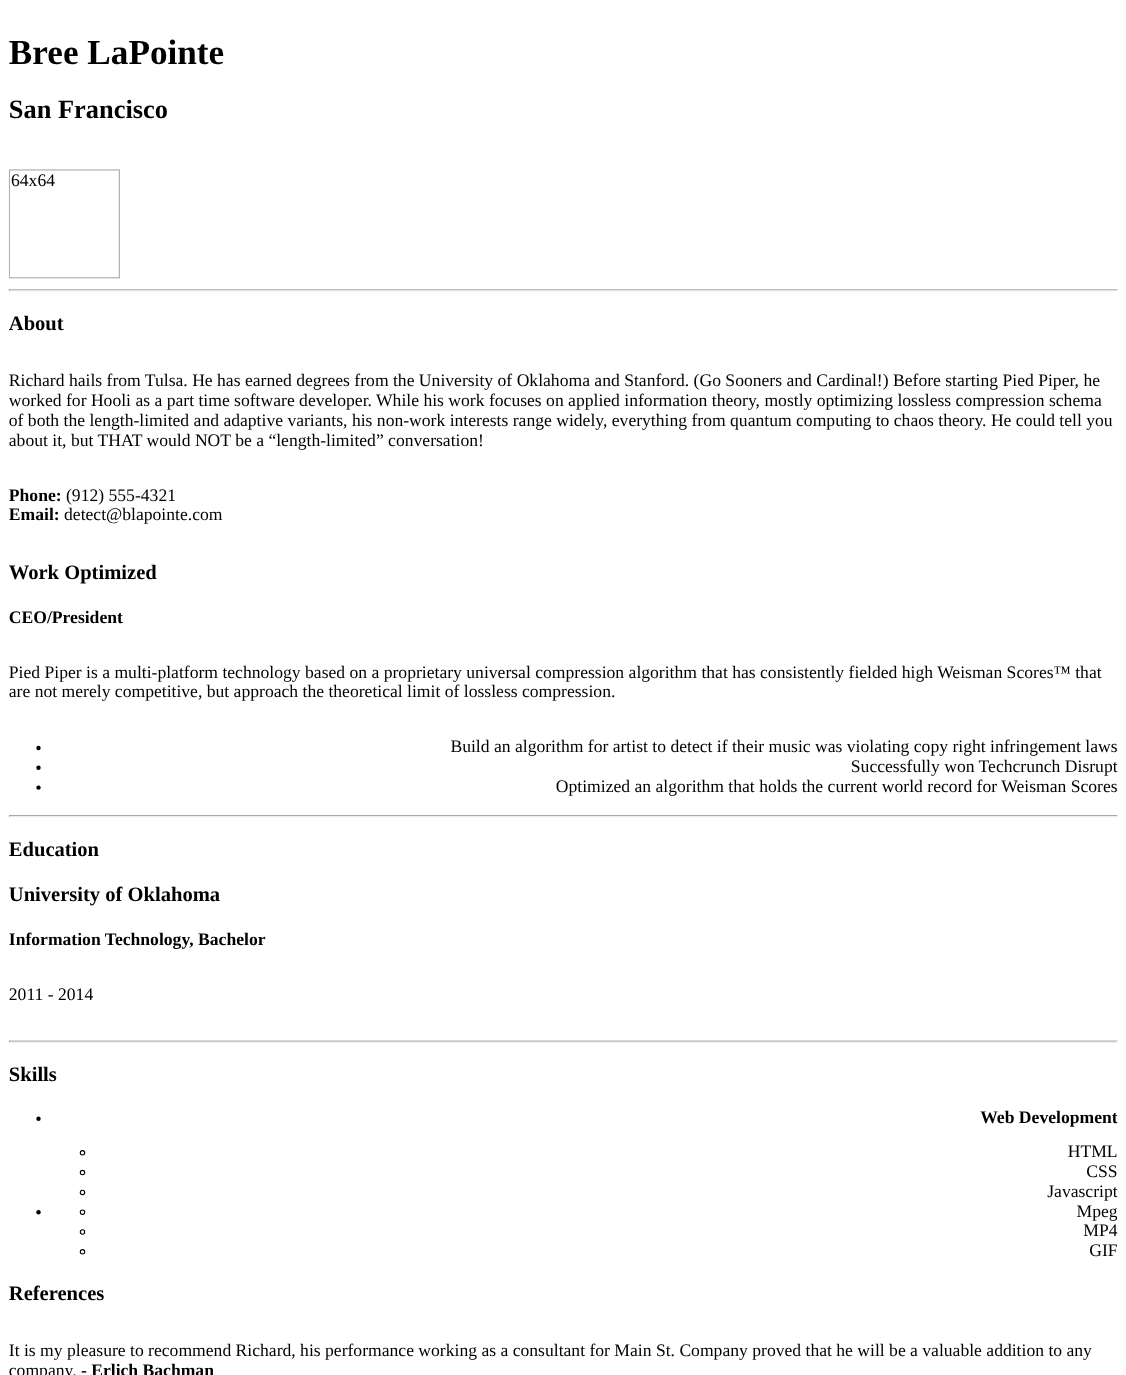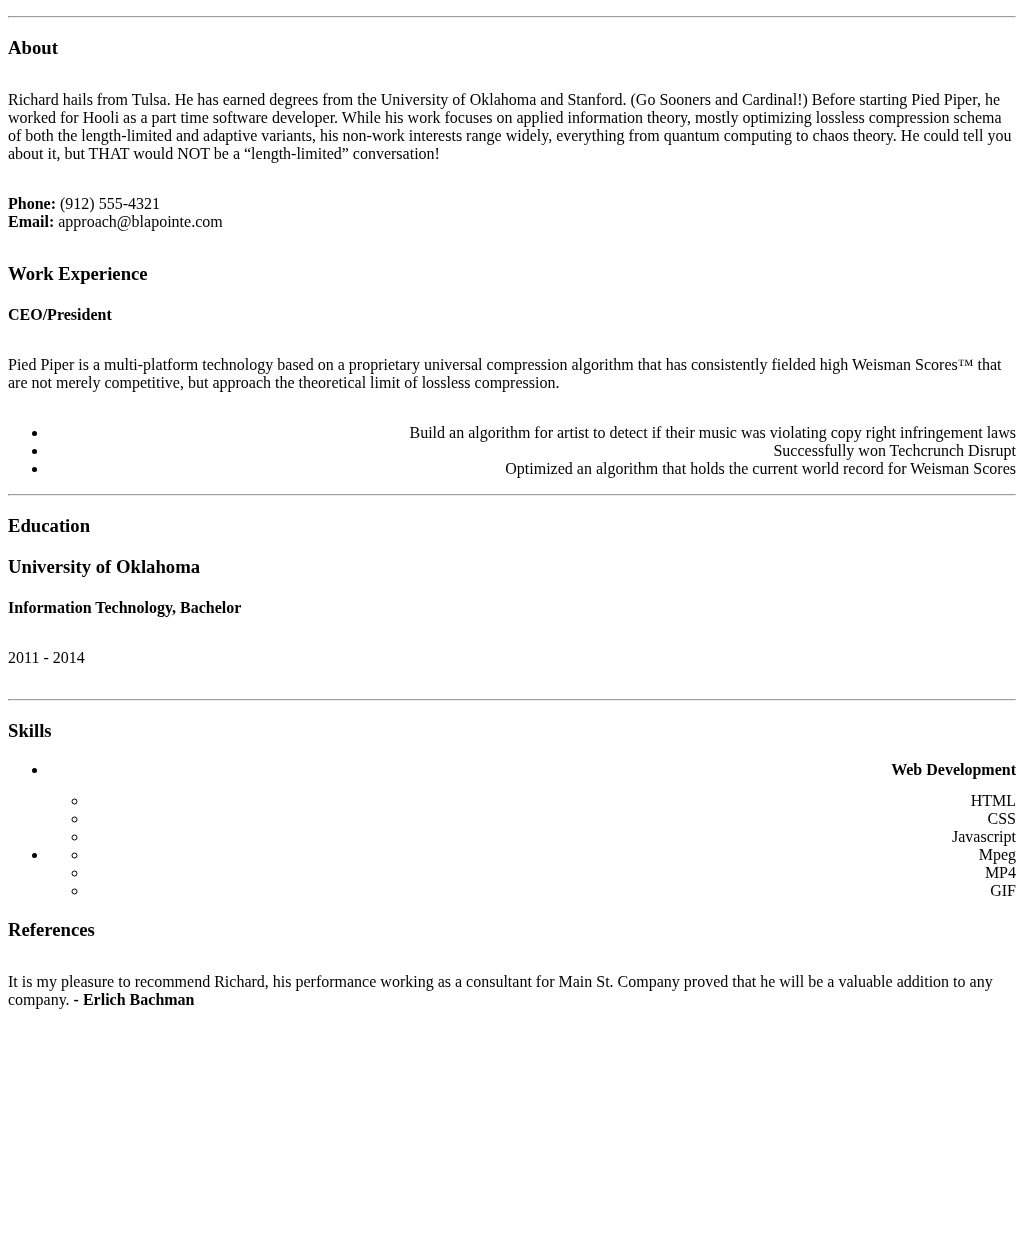--- a/index.html
+++ b/index.html
@@ -44,31 +44,36 @@
   ul ul { margin: 0; list-style-type: circle; }
   li { padding: 0; }
   li h4 { margin: 13px 0; }
   .skills-list > li { margin: 0; }
 </style>
 </head>
 <body>
 
 <div>
 
+  <header>
+    <h1>Bree LaPointe</h1>
+    <h2>San Francisco</h2>
+    <div class="avatar"><span>64x64</span></div>
+  </header>
 
   <hr>
 
   <section>
     <h3>About</h3>
     <p>Richard hails from Tulsa. He has earned degrees from the University of Oklahoma and Stanford. (Go Sooners and Cardinal!) Before starting Pied Piper, he worked for Hooli as a part time software developer. While his work focuses on applied information theory, mostly optimizing lossless compression schema of both the length-limited and adaptive variants, his non-work interests range widely, everything from quantum computing to chaos theory. He could tell you about it, but THAT would NOT be a “length-limited” conversation!</p>
-    <p><b>Phone:</b> <span>(912) 555-4321</span><br><b>Email:</b> <span>approach@blapointe.com</span></p>
+    <p><b>Phone:</b> <span>(912) 555-4321</span><br><b>Email:</b> <span>detect@blapointe.com</span></p>
   </section>
 
   <section>
-    <h3>Work Experience</h3>
+    <h3>Work Optimized</h3>
     <div>
       <h4>CEO/President</h4>
       <p>Pied Piper is a multi-platform technology based on a proprietary universal compression algorithm that has consistently fielded high Weisman Scores™ that are not merely competitive, but approach the theoretical limit of lossless compression.</p>
       <ul>
         <li>Build an algorithm for artist to detect if their music was violating copy right infringement laws</li>
         <li>Successfully won Techcrunch Disrupt</li>
         <li>Optimized an algorithm that holds the current world record for Weisman Scores</li>
       </ul>
     </div>
   </section>

